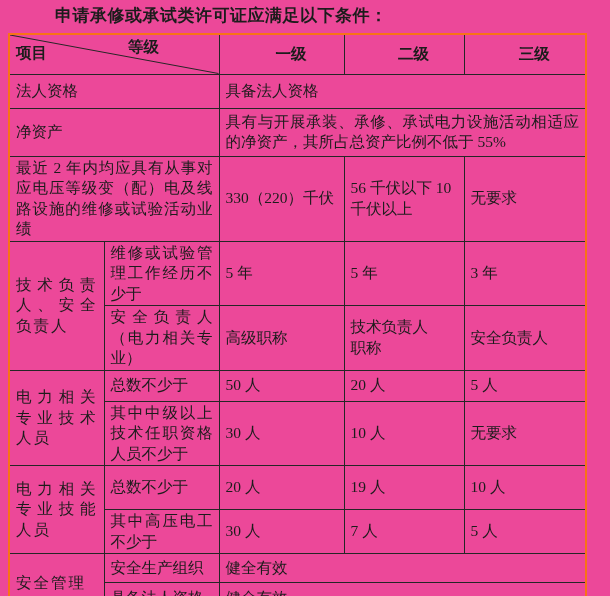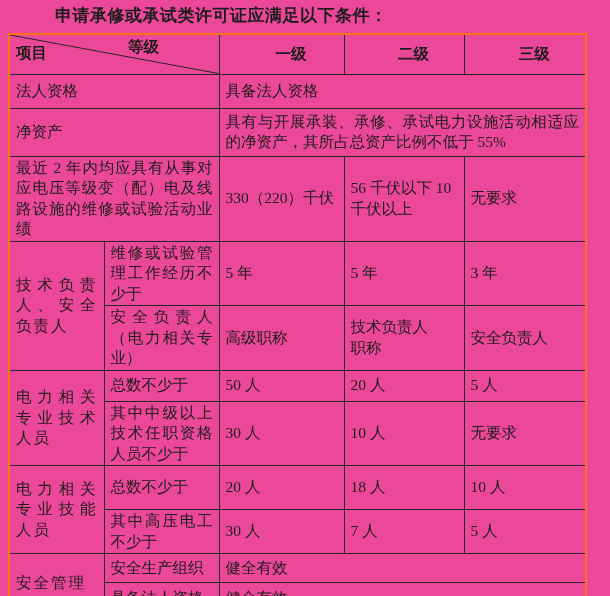--- a/index.html
+++ b/index.html
@@ -151,21 +151,21 @@
       <td class="jst">其中中级以上技术任职资格人员不少于</td>
       <td>30 人</td>
       <td>10 人</td>
       <td>无要求</td>
     </tr>
 
     <tr style="height:44px">
       <td rowspan="2" class="group">电力相关专业技能人员</td>
       <td>总数不少于</td>
       <td>20 人</td>
-      <td>18 人</td>
+      <td>19 人</td>
       <td>10 人</td>
     </tr>
 
     <tr style="height:41px">
       <td class="jst">其中高压电工不少于</td>
       <td>30 人</td>
       <td>7 人</td>
       <td>5 人</td>
     </tr>
 

